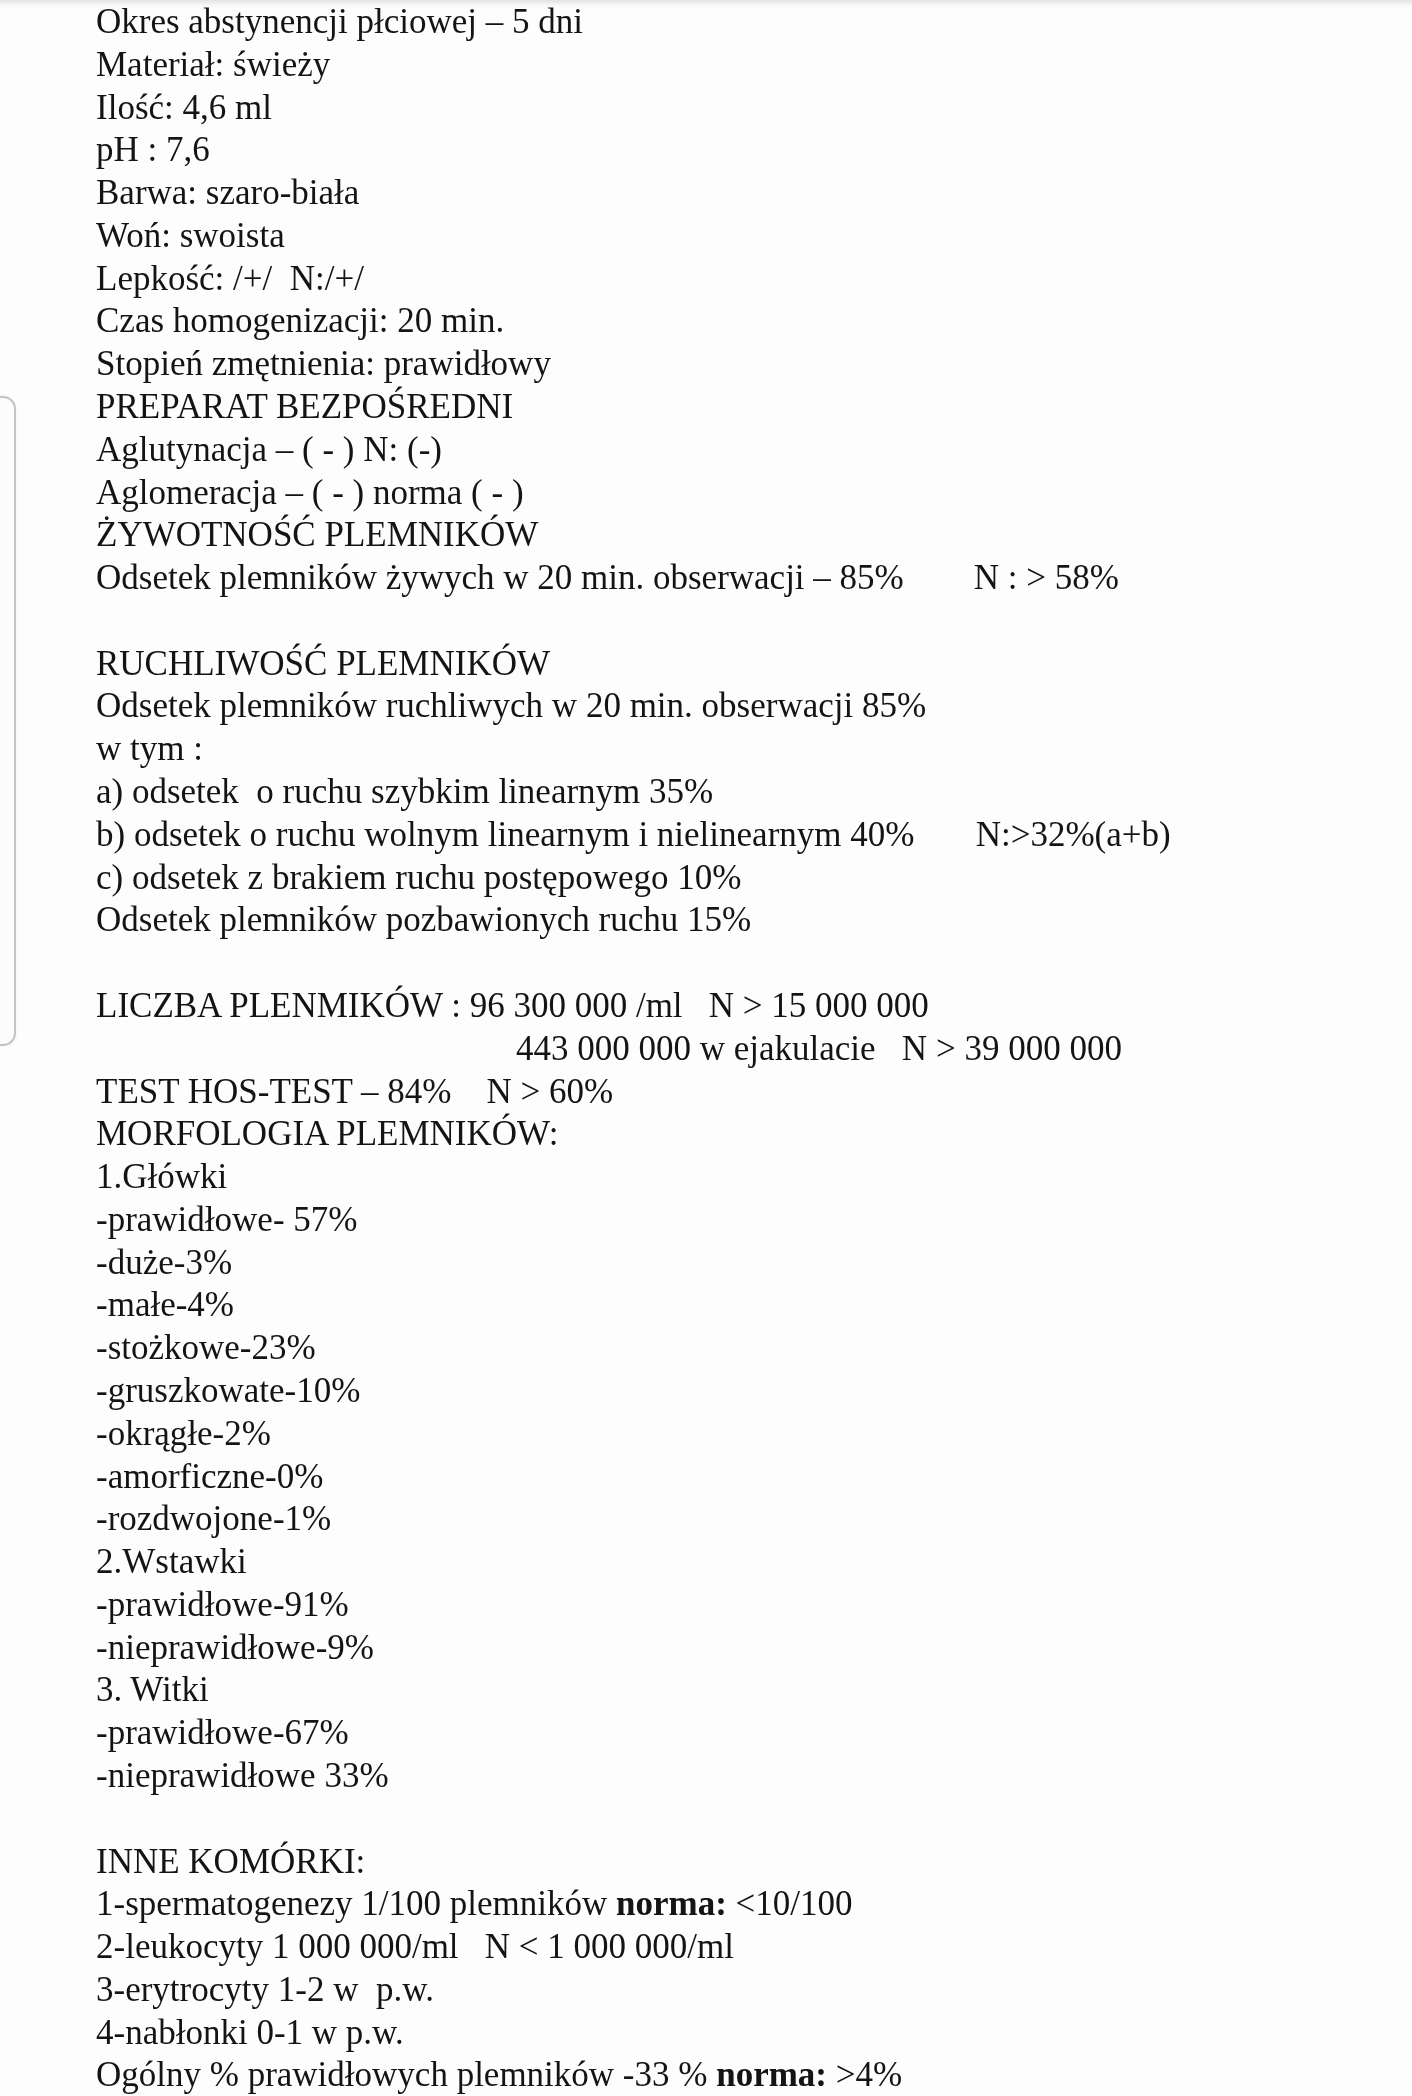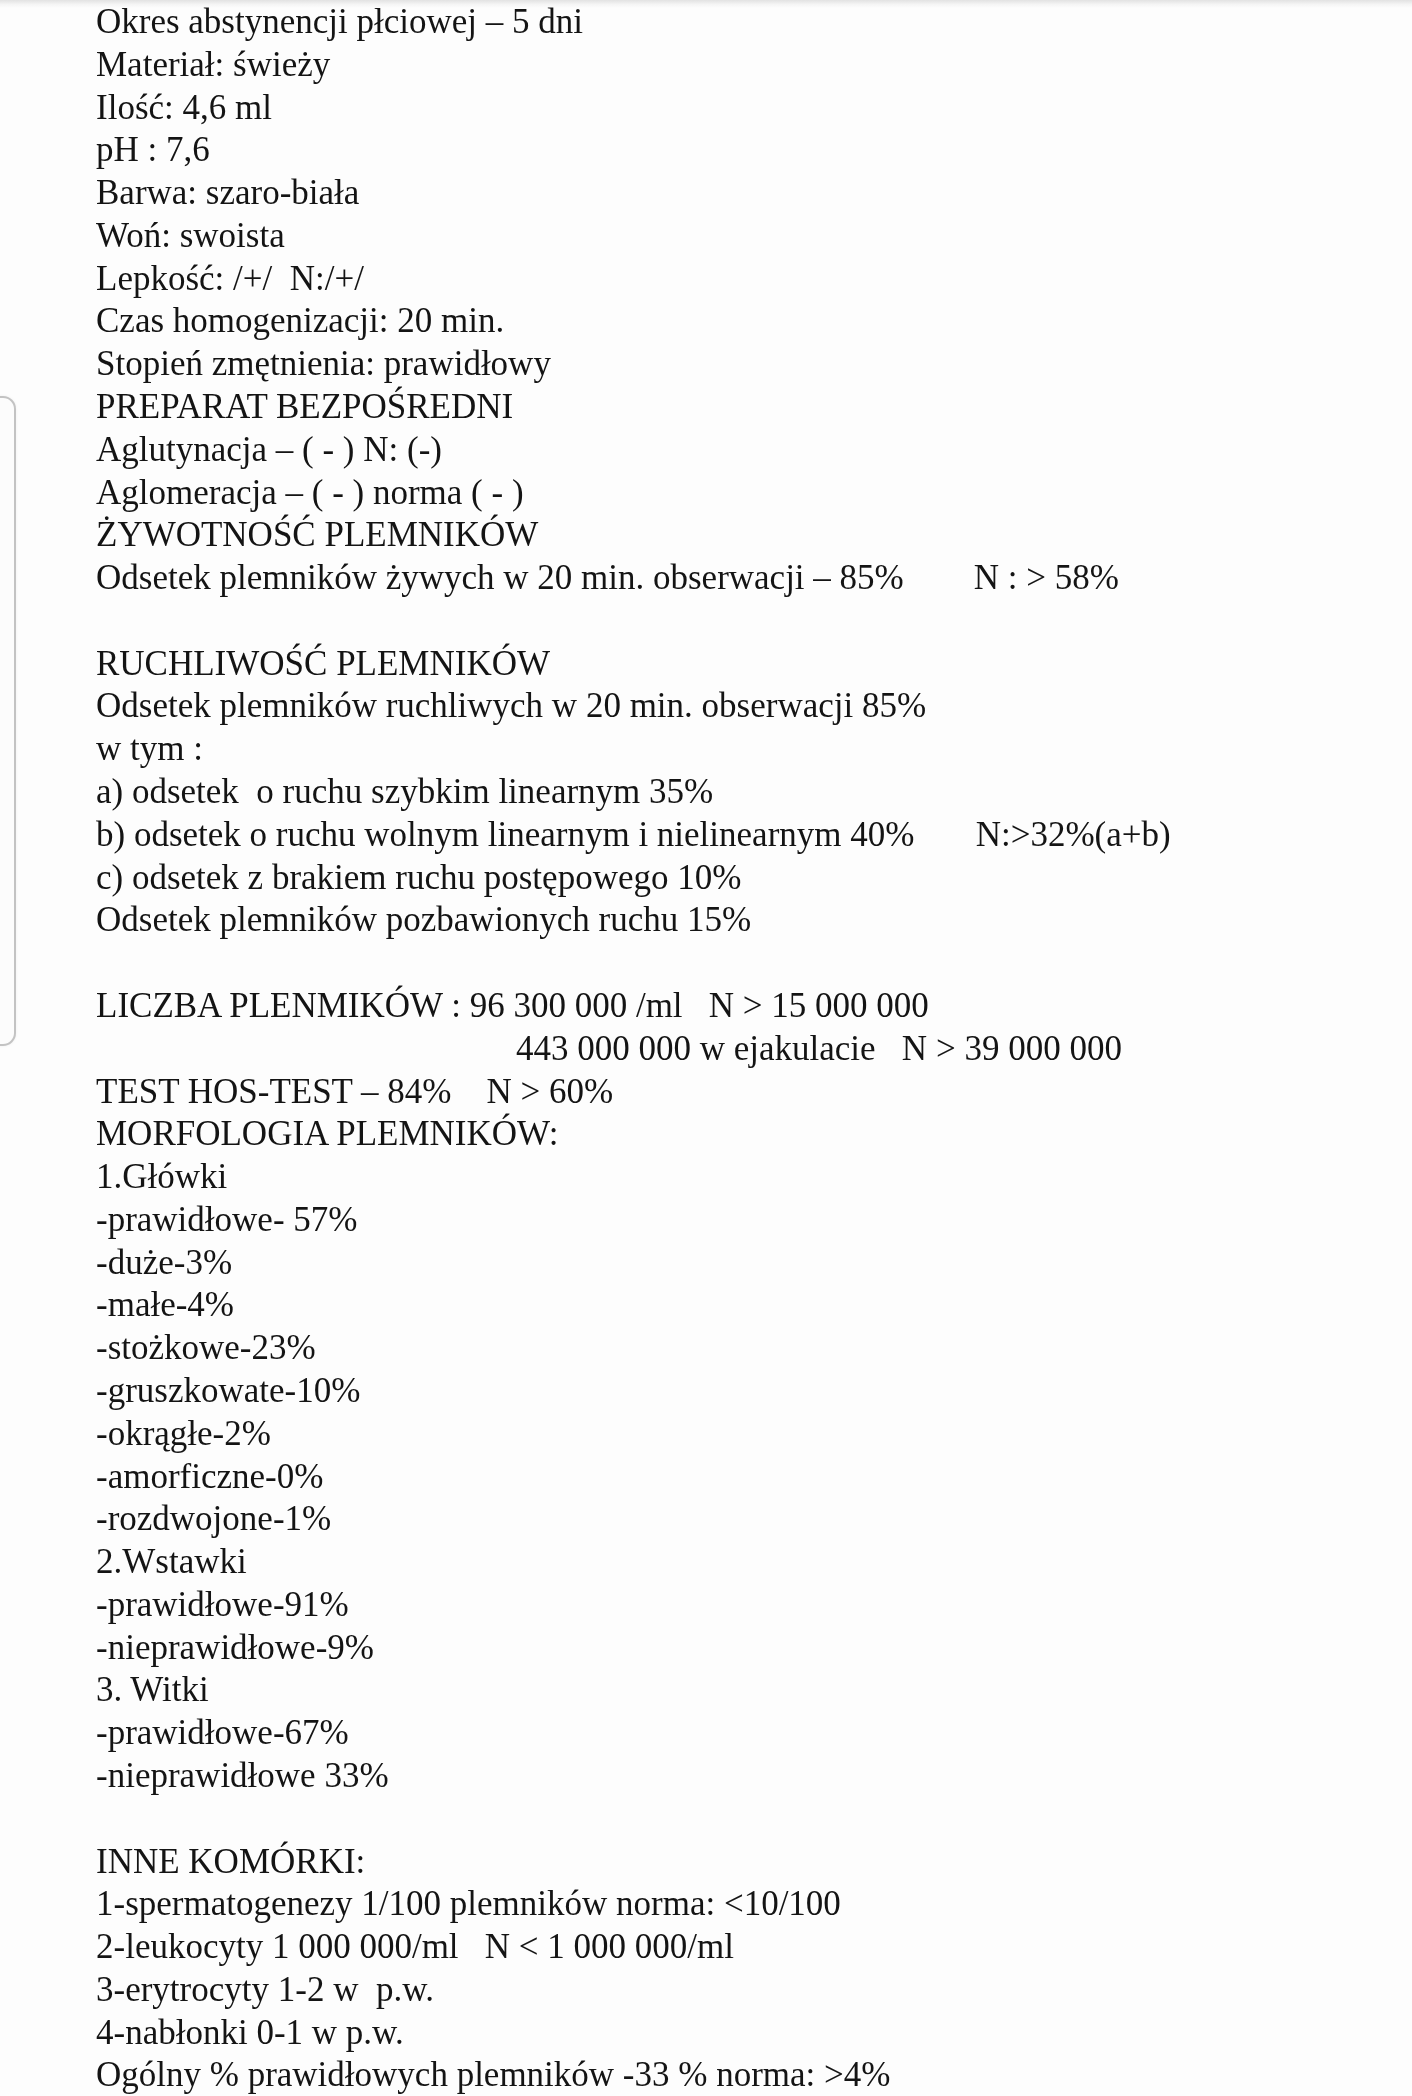--- a/index.html
+++ b/index.html
@@ -45,21 +45,21 @@
     color: #141414;
     font-size: 35px;
     line-height: 42.78px;
     white-space: pre-wrap;
     -webkit-font-smoothing: antialiased;
   }
   .line {
     min-height: 42.78px;
   }
   .line b {
-    font-weight: 400;
+    font-weight: 700;
   }
 </style>
 </head>
 <body>
 
 <div class="page" style="background: rgb(253, 253, 253);">
   <div class="top-edge-shade"></div>
   <div class="doc" id="doc-lines" style="color: rgb(20, 20, 20);"><div class="line"><span>Okres abstynencji płciowej – 5 dni</span></div><div class="line"><span>Materiał: świeży</span></div><div class="line"><span>Ilość: 4,6 ml</span></div><div class="line"><span>pH : 7,6</span></div><div class="line"><span>Barwa: szaro-biała</span></div><div class="line"><span>Woń: swoista</span></div><div class="line"><span>Lepkość: /+/  N:/+/</span></div><div class="line"><span>Czas homogenizacji: 20 min.</span></div><div class="line"><span>Stopień zmętnienia: prawidłowy</span></div><div class="line"><span>PREPARAT BEZPOŚREDNI</span></div><div class="line"><span>Aglutynacja – ( - ) N: (-)</span></div><div class="line"><span>Aglomeracja – ( - ) norma ( - )</span></div><div class="line"><span>ŻYWOTNOŚĆ PLEMNIKÓW</span></div><div class="line"><span>Odsetek plemników żywych w 20 min. obserwacji – 85%        N : &gt; 58%</span></div><div class="line"></div><div class="line"><span>RUCHLIWOŚĆ PLEMNIKÓW</span></div><div class="line"><span>Odsetek plemników ruchliwych w 20 min. obserwacji 85%</span></div><div class="line"><span>w tym :</span></div><div class="line"><span>a) odsetek  o ruchu szybkim linearnym 35%</span></div><div class="line"><span>b) odsetek o ruchu wolnym linearnym i nielinearnym 40%       N:&gt;32%(a+b)</span></div><div class="line"><span>c) odsetek z brakiem ruchu postępowego 10%</span></div><div class="line"><span>Odsetek plemników pozbawionych ruchu 15%</span></div><div class="line"></div><div class="line"><span>LICZBA PLENMIKÓW : 96 300 000 /ml   N &gt; 15 000 000</span></div><div class="line" style="padding-left: 420px;"><span>443 000 000 w ejakulacie   N &gt; 39 000 000</span></div><div class="line"><span>TEST HOS-TEST – 84%    N &gt; 60%</span></div><div class="line"><span>MORFOLOGIA PLEMNIKÓW:</span></div><div class="line"><span>1.Główki</span></div><div class="line"><span>-prawidłowe- 57%</span></div><div class="line"><span>-duże-3%</span></div><div class="line"><span>-małe-4%</span></div><div class="line"><span>-stożkowe-23%</span></div><div class="line"><span>-gruszkowate-10%</span></div><div class="line"><span>-okrągłe-2%</span></div><div class="line"><span>-amorficzne-0%</span></div><div class="line"><span>-rozdwojone-1%</span></div><div class="line"><span>2.Wstawki</span></div><div class="line"><span>-prawidłowe-91%</span></div><div class="line"><span>-nieprawidłowe-9%</span></div><div class="line"><span>3. Witki</span></div><div class="line"><span>-prawidłowe-67%</span></div><div class="line"><span>-nieprawidłowe 33%</span></div><div class="line"></div><div class="line"><span>INNE KOMÓRKI:</span></div><div class="line"><span>1-spermatogenezy 1/100 plemników </span><b>norma:</b><span> &lt;10/100</span></div><div class="line"><span>2-leukocyty 1 000 000/ml   N &lt; 1 000 000/ml</span></div><div class="line"><span>3-erytrocyty 1-2 w  p.w.</span></div><div class="line"><span>4-nabłonki 0-1 w p.w.</span></div><div class="line"><span>Ogólny % prawidłowych plemników -33 % </span><b>norma:</b><span> &gt;4%</span></div></div>
   <div class="scroll-handle" style="background: rgb(252, 252, 252); border-color: rgb(195, 195, 195);"></div>
 </div>

